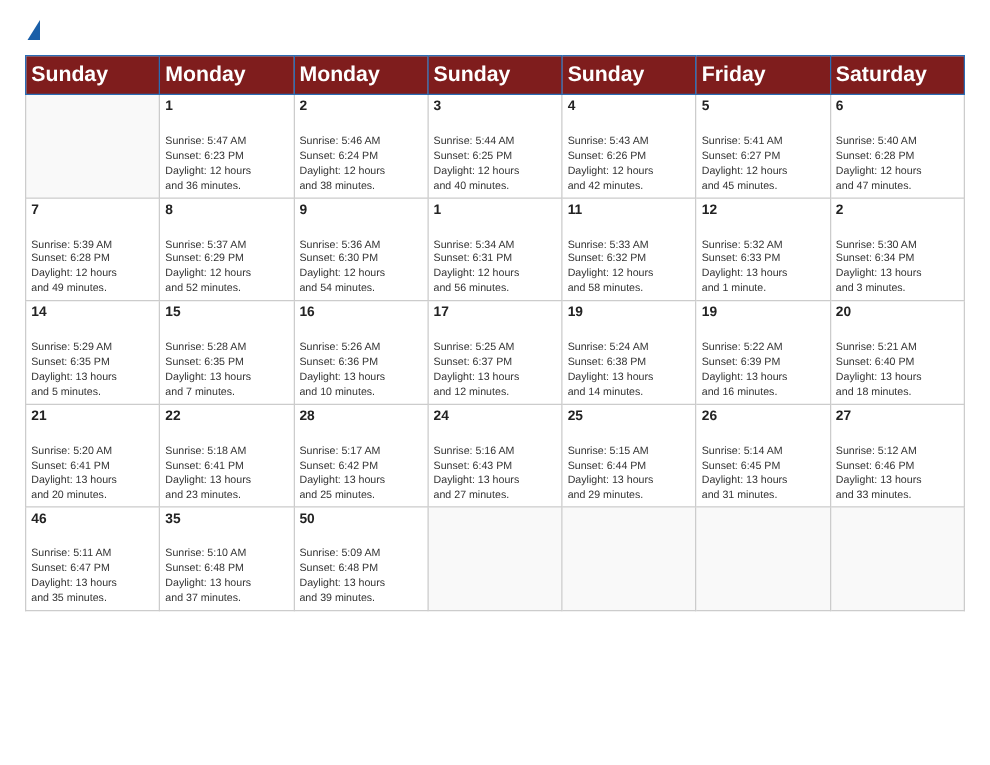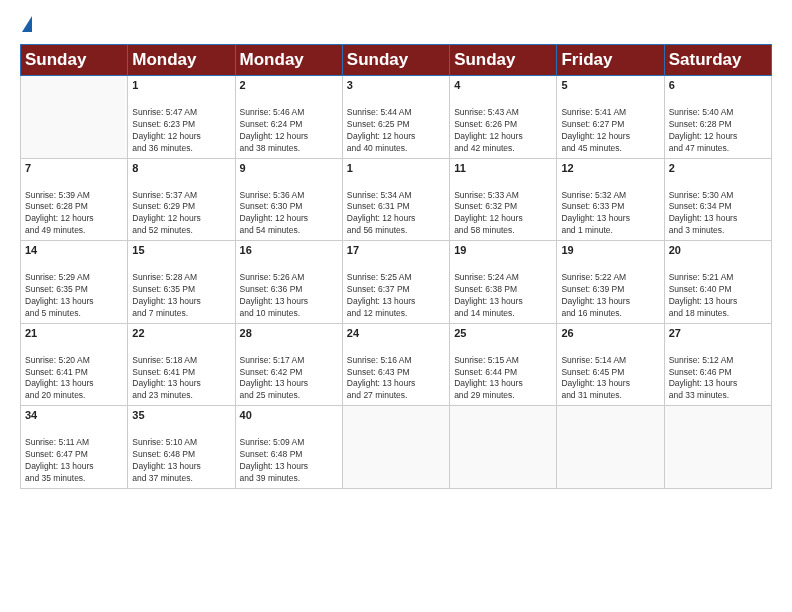--- a/index.html
+++ b/index.html
@@ -245,29 +245,29 @@
             <span class="day-number">26</span>
             <div class="day-info">Sunrise: 5:14 AM<br>Sunset: 6:45 PM<br>Daylight: 13 hours<br>and 31 minutes.</div>
           </td>
           <td>
             <span class="day-number">27</span>
             <div class="day-info">Sunrise: 5:12 AM<br>Sunset: 6:46 PM<br>Daylight: 13 hours<br>and 33 minutes.</div>
           </td>
         </tr>
         <tr class="last-row">
           <td>
-            <span class="day-number">34</span>
+            <span class="day-number">46</span>
             <div class="day-info">Sunrise: 5:11 AM<br>Sunset: 6:47 PM<br>Daylight: 13 hours<br>and 35 minutes.</div>
           </td>
           <td>
             <span class="day-number">35</span>
             <div class="day-info">Sunrise: 5:10 AM<br>Sunset: 6:48 PM<br>Daylight: 13 hours<br>and 37 minutes.</div>
           </td>
           <td>
-            <span class="day-number">40</span>
+            <span class="day-number">50</span>
             <div class="day-info">Sunrise: 5:09 AM<br>Sunset: 6:48 PM<br>Daylight: 13 hours<br>and 39 minutes.</div>
           </td>
           <td class="empty"></td>
           <td class="empty"></td>
           <td class="empty"></td>
           <td class="empty"></td>
         </tr>
       </tbody>
   </table>
 </div>

